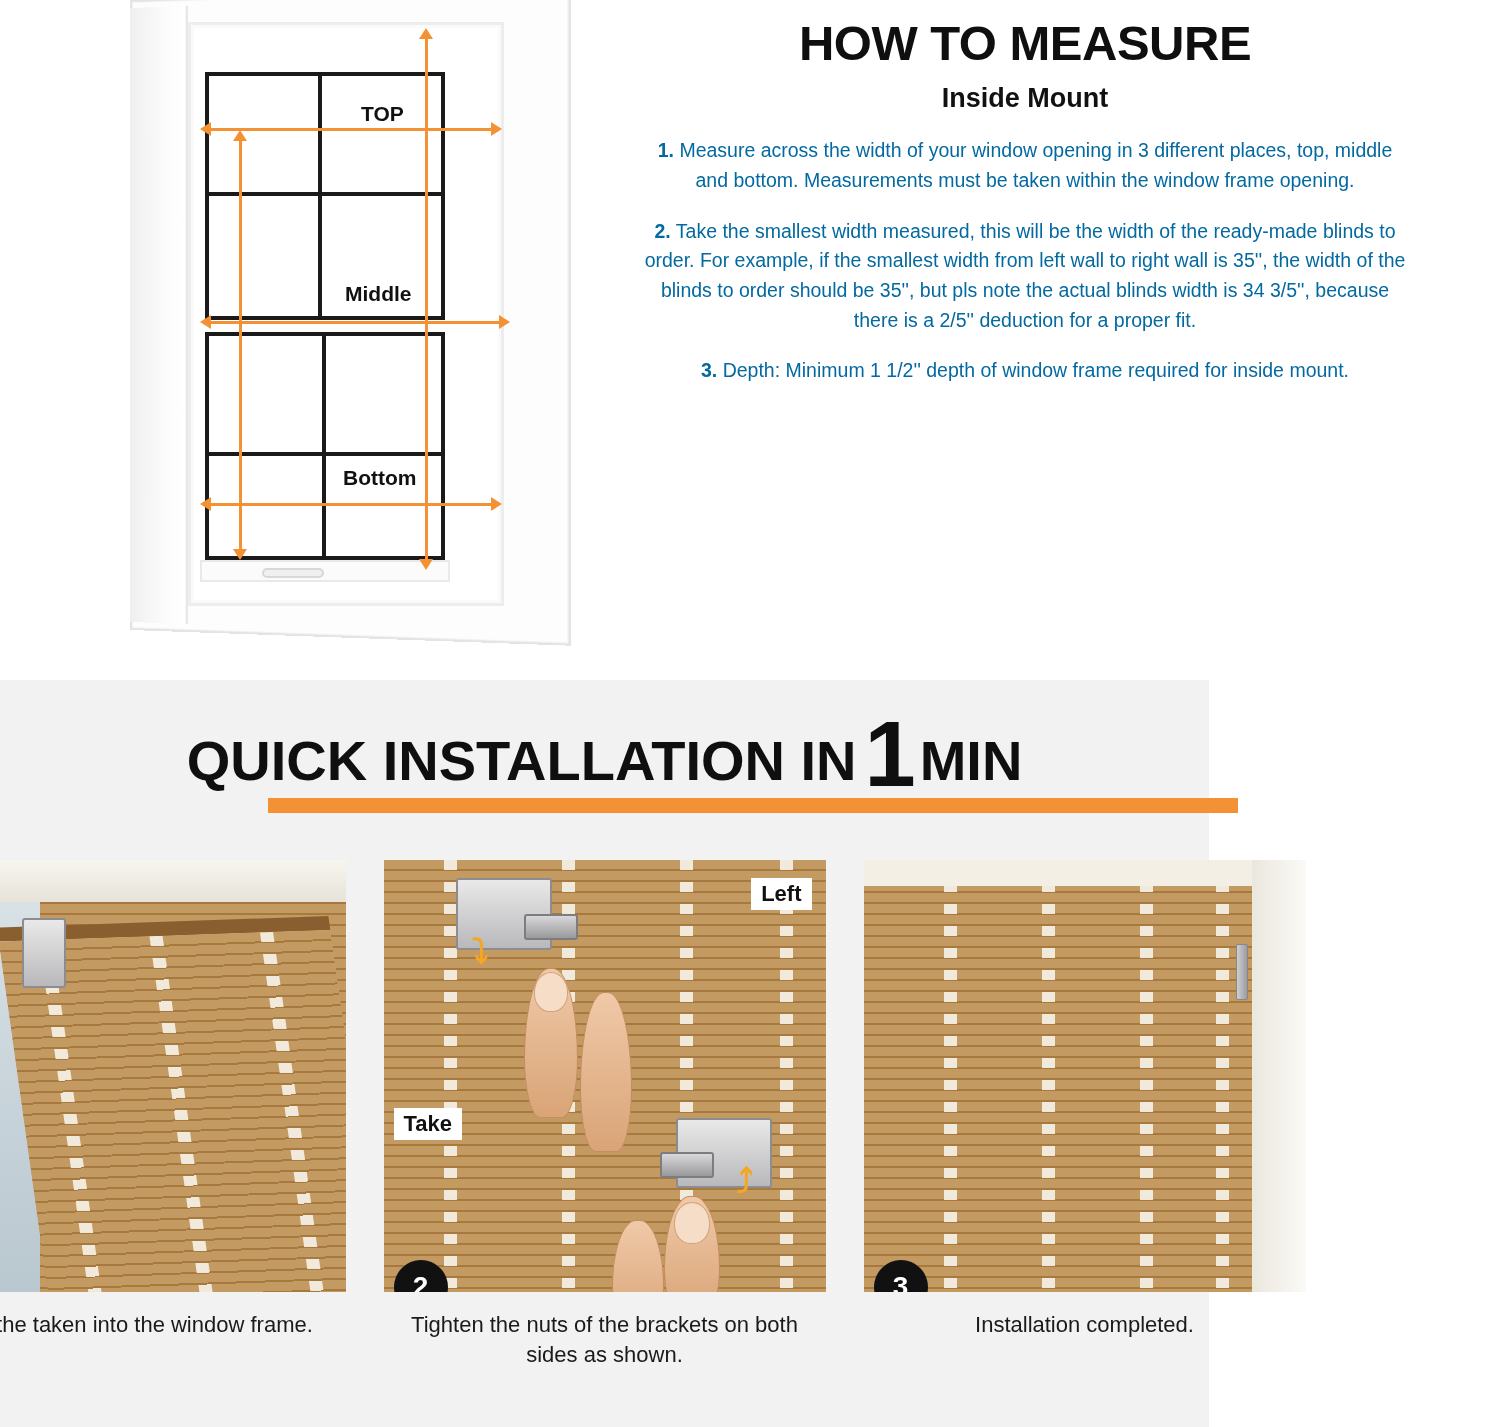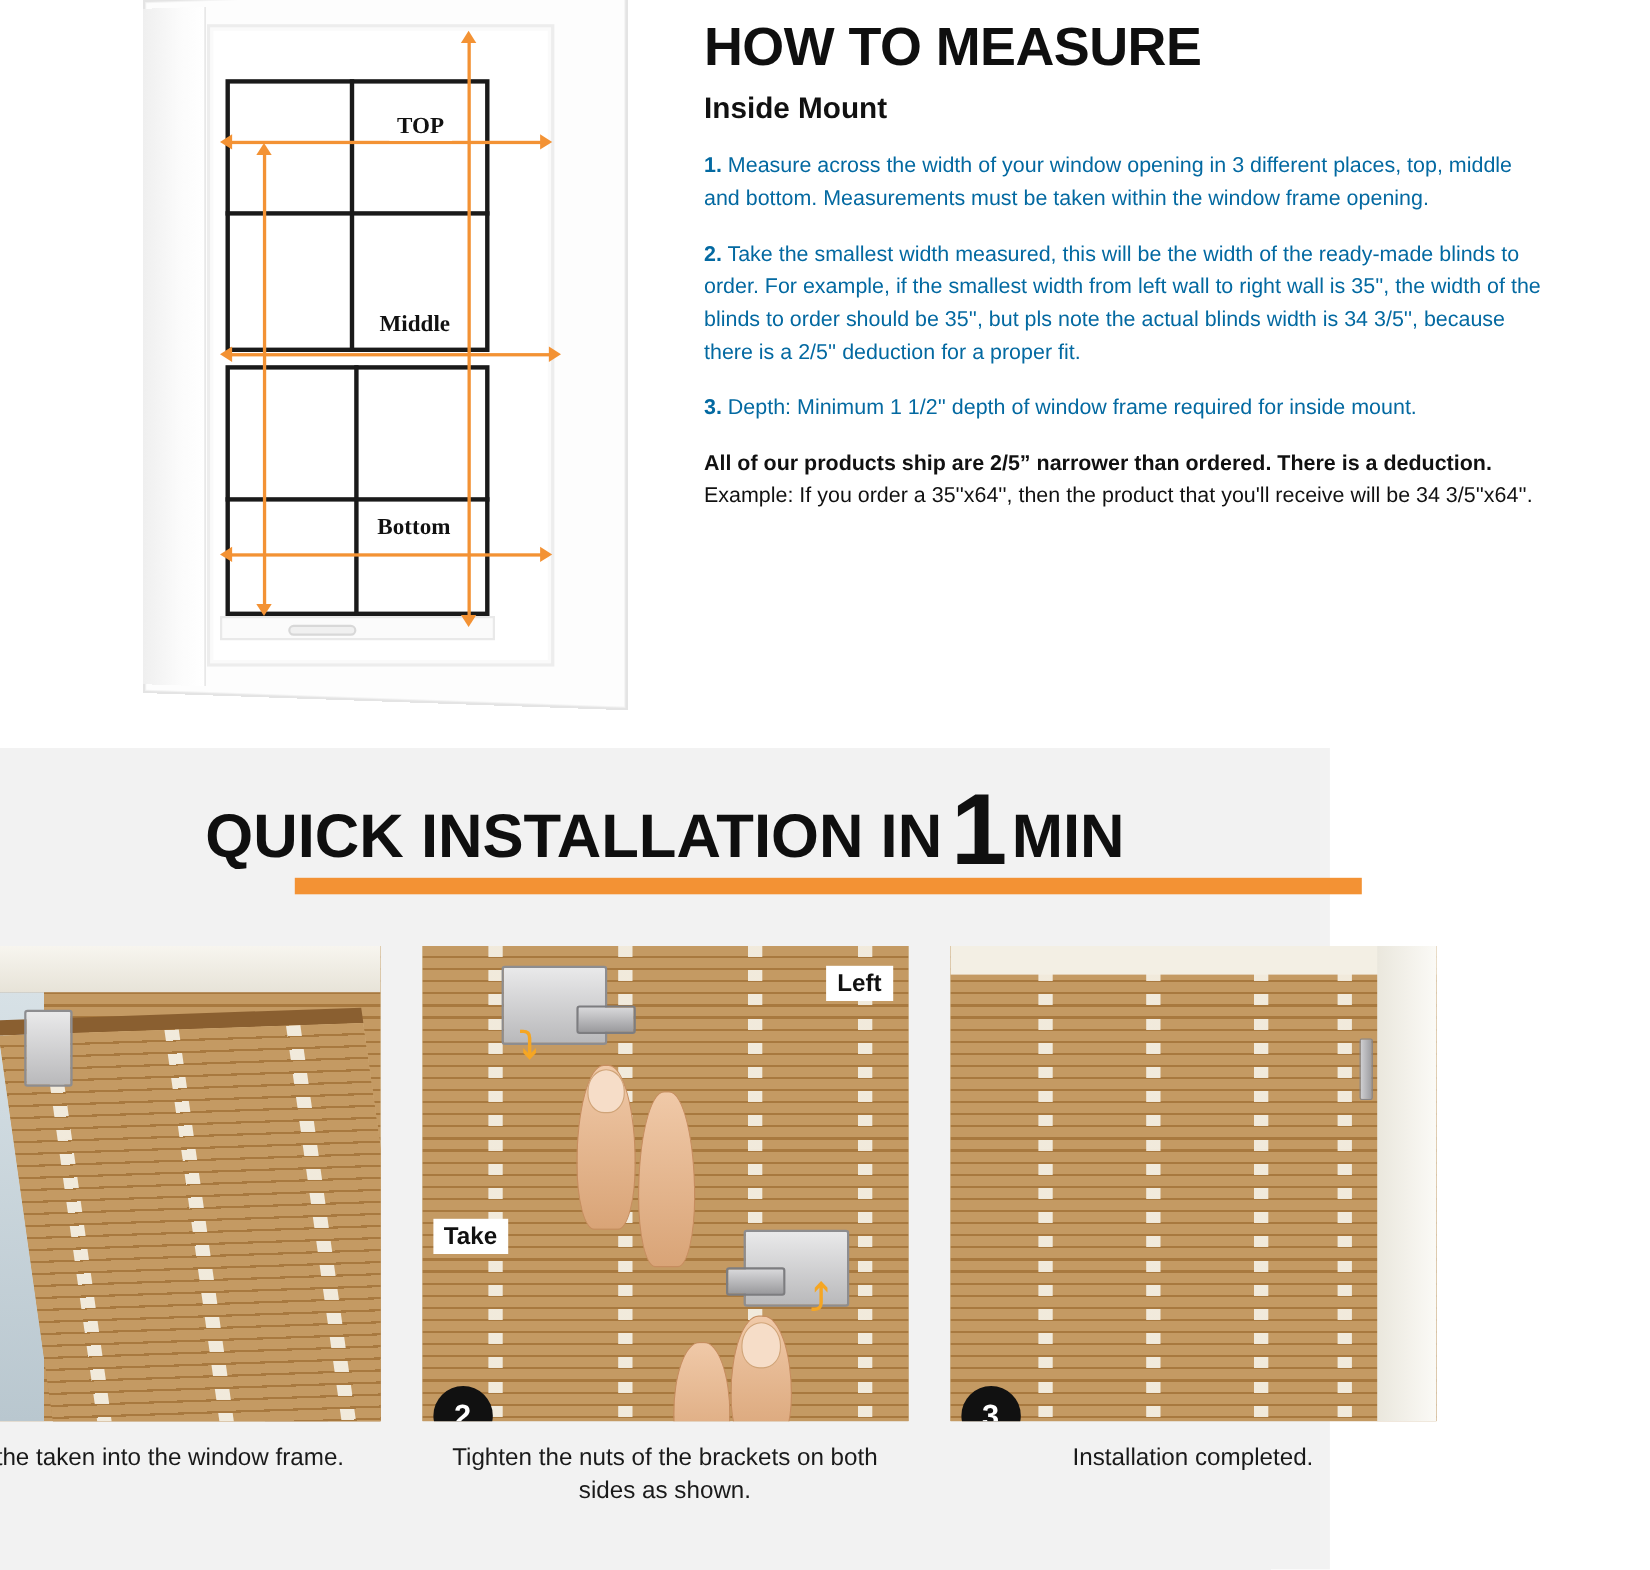--- a/index.html
+++ b/index.html
@@ -22,21 +22,20 @@
     height: 680px;
     background: #ffffff;
     display: flex;
     padding: 0 0 0 0;
   }
   .window-figure {
     position: relative;
     width: 600px;
     height: 660px;
     flex: 0 0 600px;
-    font-family: Liberation Serif, serif;
   }
   
   .frame-outer {
     position: absolute;
     left: 130px; top: 0px;
     width: 425px; height: 630px;
     background: #fdfdfd;
     border: 2px solid #e4e4e4;
     box-shadow: inset 0 0 0 1px #f2f2f2;
     transform: perspective(1400px) rotateY(-9deg);
@@ -109,20 +108,21 @@
     color: #111;
     background: #ffffff;
     padding: 1px 7px;
     white-space: nowrap;
   }
 
   
   .measure-text {
     flex: 1;
     padding: 18px 90px 0 40px;
+    text-align: center;
   }
   .measure-title {
     font-size: 49px;
     font-weight: bold;
     letter-spacing: -0.5px;
     color: #0f0f0f;
     margin: 0 0 14px 0;
     line-height: 1.05;
   }
   .measure-sub {
@@ -354,24 +354,20 @@
       <p class="measure-p">
         <b>1.</b><span> Measure across the width of your window opening in 3 different places, top, middle and bottom. Measurements must be taken within the window frame opening.</span>
       </p>
       <p class="measure-p">
         <b>2.</b><span> Take the smallest width measured, this will be the width of the ready-made blinds to order. For example, if the smallest width from left wall to right wall is 35'', the width of the blinds to order should be 35'', but pls note the actual blinds width is 34 3/5'', because there is a 2/5'' deduction for a proper fit.</span>
       </p>
       <p class="measure-p">
         <b>3.</b><span> Depth: Minimum 1 1/2'' depth of window frame required for inside mount.</span>
       </p>
 
-      <p class="measure-note">
-        <span class="strong">All of our products ship are 2/5” narrower than ordered. There is a deduction.</span>
-        <span>Example: If you order a 35''x64'', then the product that you'll receive will be 34 3/5''x64''.</span>
-      </p>
     </div>
   </section>
 
   <section class="install-section">
 
     <div class="install-heading-wrap">
       <div class="install-underline"></div>
       <div class="install-heading">
         <span>QUICK INSTALLATION IN</span><span class="big-one">1</span><span>MIN</span>
       </div>

